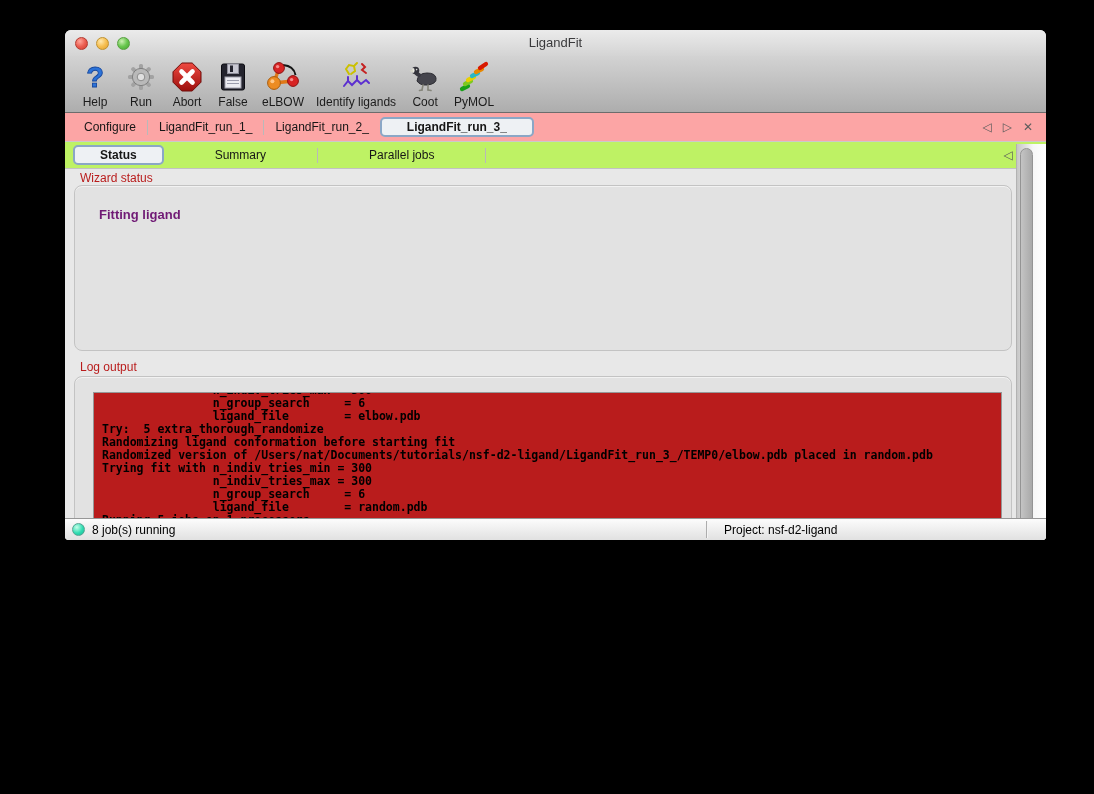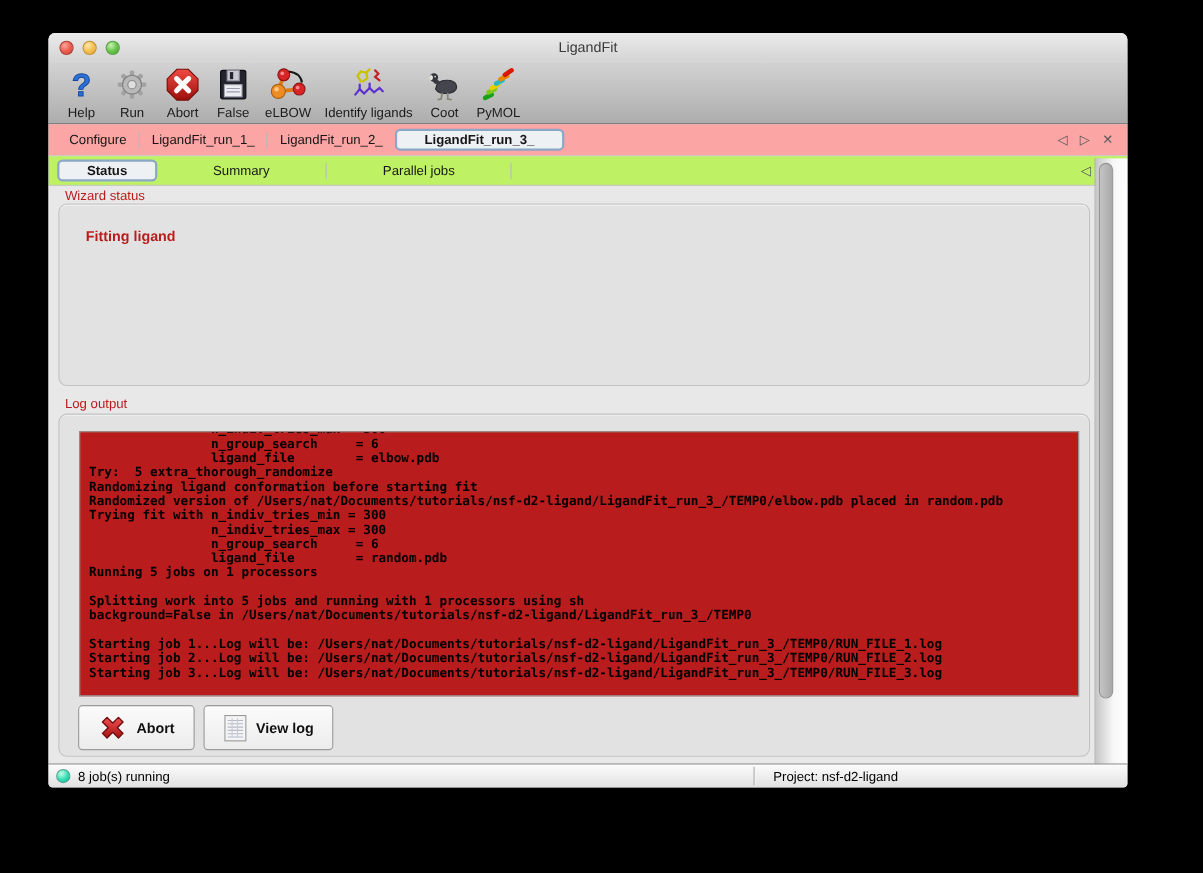--- a/index.html
+++ b/index.html
@@ -1,18 +1,18 @@
 <!DOCTYPE html>
 <html><head>
 <meta charset="utf-8">
 <style>
   * { margin:0; padding:0; box-sizing:border-box; }
   html,body { width:1094px; height:794px; background:#000; font-family:"Liberation Sans",sans-serif; overflow:hidden; }
 
-  .window { position:absolute; left:44px; top:30px; width:981px; height:686px;
+  .window { position:absolute; left:65px; top:30px; width:981px; height:510px;
     background:#e8e8e8; border-radius:6px 6px 4px 4px; overflow:hidden;
     box-shadow:0 22px 60px 10px rgba(0,0,0,.85); }
 
   
   .titlebar { height:26px; background:linear-gradient(#ebebeb,#d4d4d4); position:relative; }
   .title { text-align:center; line-height:26px; font-size:13px; color:#3a3a3c; }
   .traffic { position:absolute; top:7px; width:13px; height:13px; border-radius:50%; }
   .t-red   { left:10px; background:radial-gradient(circle at 35% 30%, #ffa79c, #ec5f52 50%, #cf3a2d); border:1px solid #b33a30; }
   .t-yel   { left:31px; background:radial-gradient(circle at 35% 30%, #ffe9b0, #f6bf51 50%, #e09f2f); border:1px solid #c0922f; }
   .t-grn   { left:52px; background:radial-gradient(circle at 35% 30%, #cdf0b4, #69c74f 50%, #45a32f); border:1px solid #57a040; }
@@ -35,21 +35,21 @@
 
   
   .content { position:relative; height:525px; background:#e8e8e8; }
   .panel-label { position:absolute; left:15px; font-size:12px; color:#b91c1c; }
   .lbl-wizard { top:2px; }
   .lbl-log { top:191px; }
   .panel { position:absolute; left:9px; width:938px; background:#e2e2e2;
     border:1px solid #c3c3c3; border-radius:8px; box-shadow:inset 0 1px 0 #f2f2f2; }
   .panel-wizard { top:16px; height:166px; }
   .panel-log { top:207px; height:312px; }
-  .fitting { position:absolute; left:24px; top:21px; font-size:13px; font-weight:bold; color:#b91c1c; }
+  .fitting { position:absolute; left:24px; top:21px; font-size:13px; font-weight:bold; color:#701a75; }
 
   .log-box { position:absolute; left:18px; top:15px; width:909px; height:241px;
     background:#b91c1c; border:1px solid #979797; overflow:hidden; padding:0 8px; }
   .log-pre { margin-top:-9px; font-family:"DejaVu Sans Mono",monospace; font-weight:bold;
     font-size:11.5px; line-height:13px; white-space:pre; color:#000; }
 
   .btnrow { position:absolute; left:17px; top:264px; display:flex; gap:8px; }
   .btn { height:41px; display:flex; align-items:center; gap:8px; padding:0 17px;
     background:linear-gradient(#fbfbfb,#ececec); border:1px solid #9c9c9c; border-radius:4px;
     font-family:"Liberation Sans",sans-serif; font-size:13px; font-weight:bold; color:#101010; cursor:default; }

